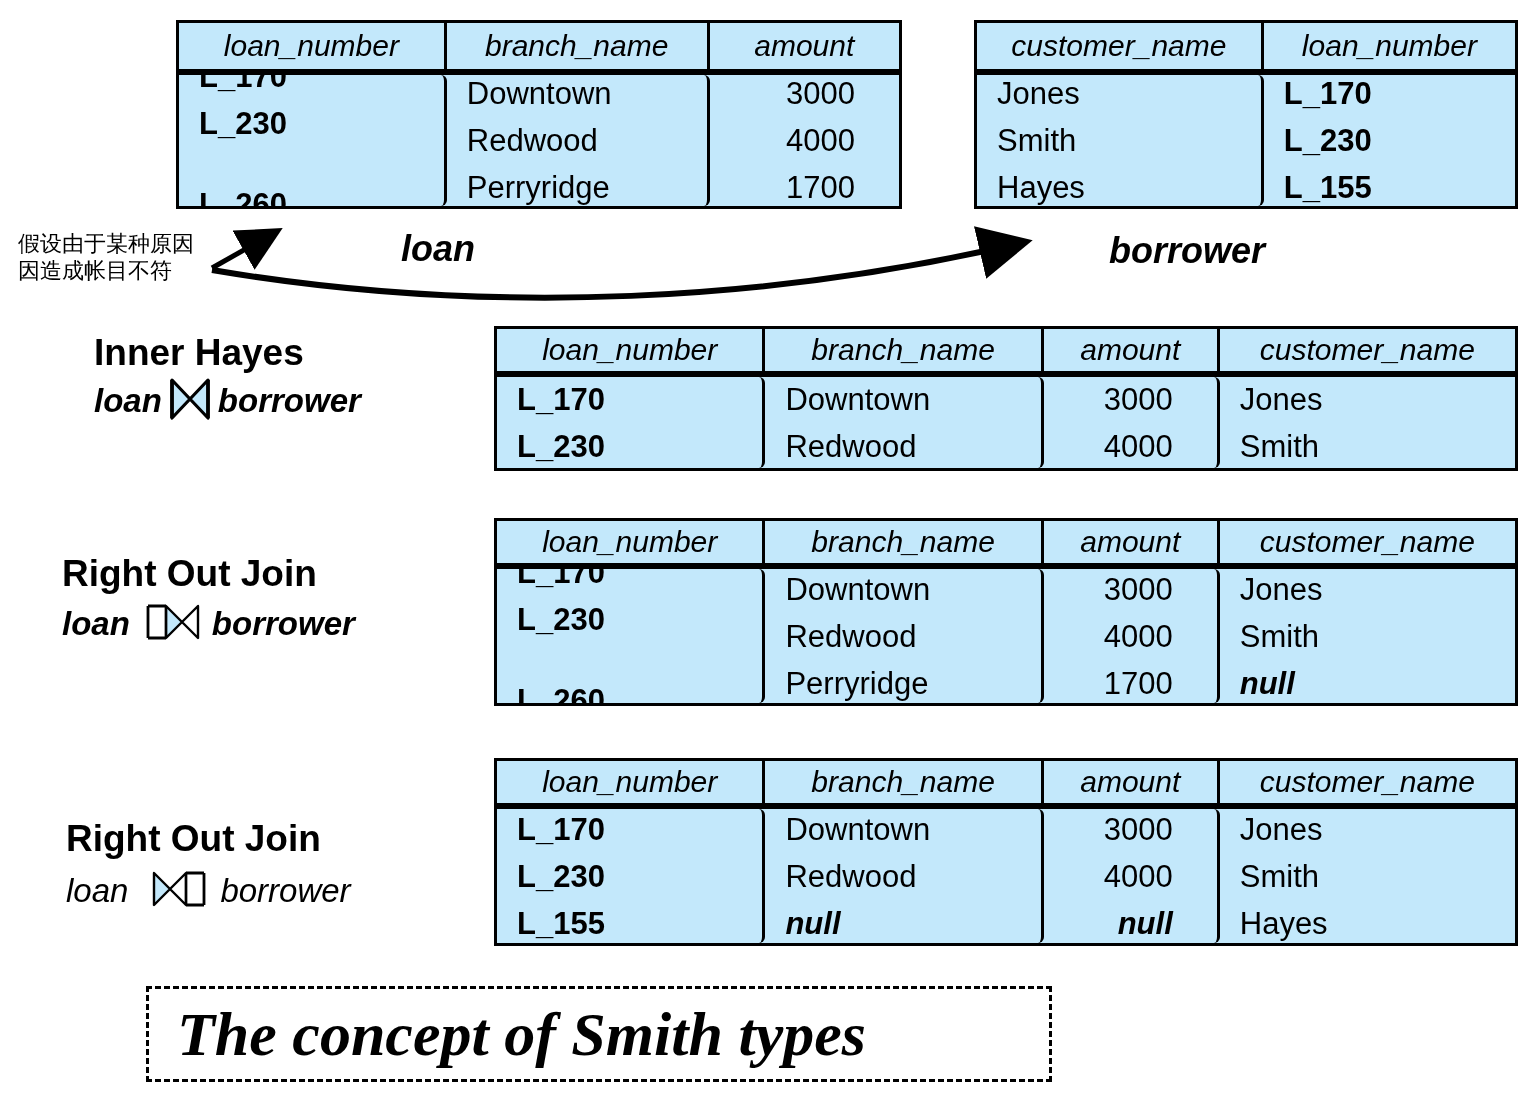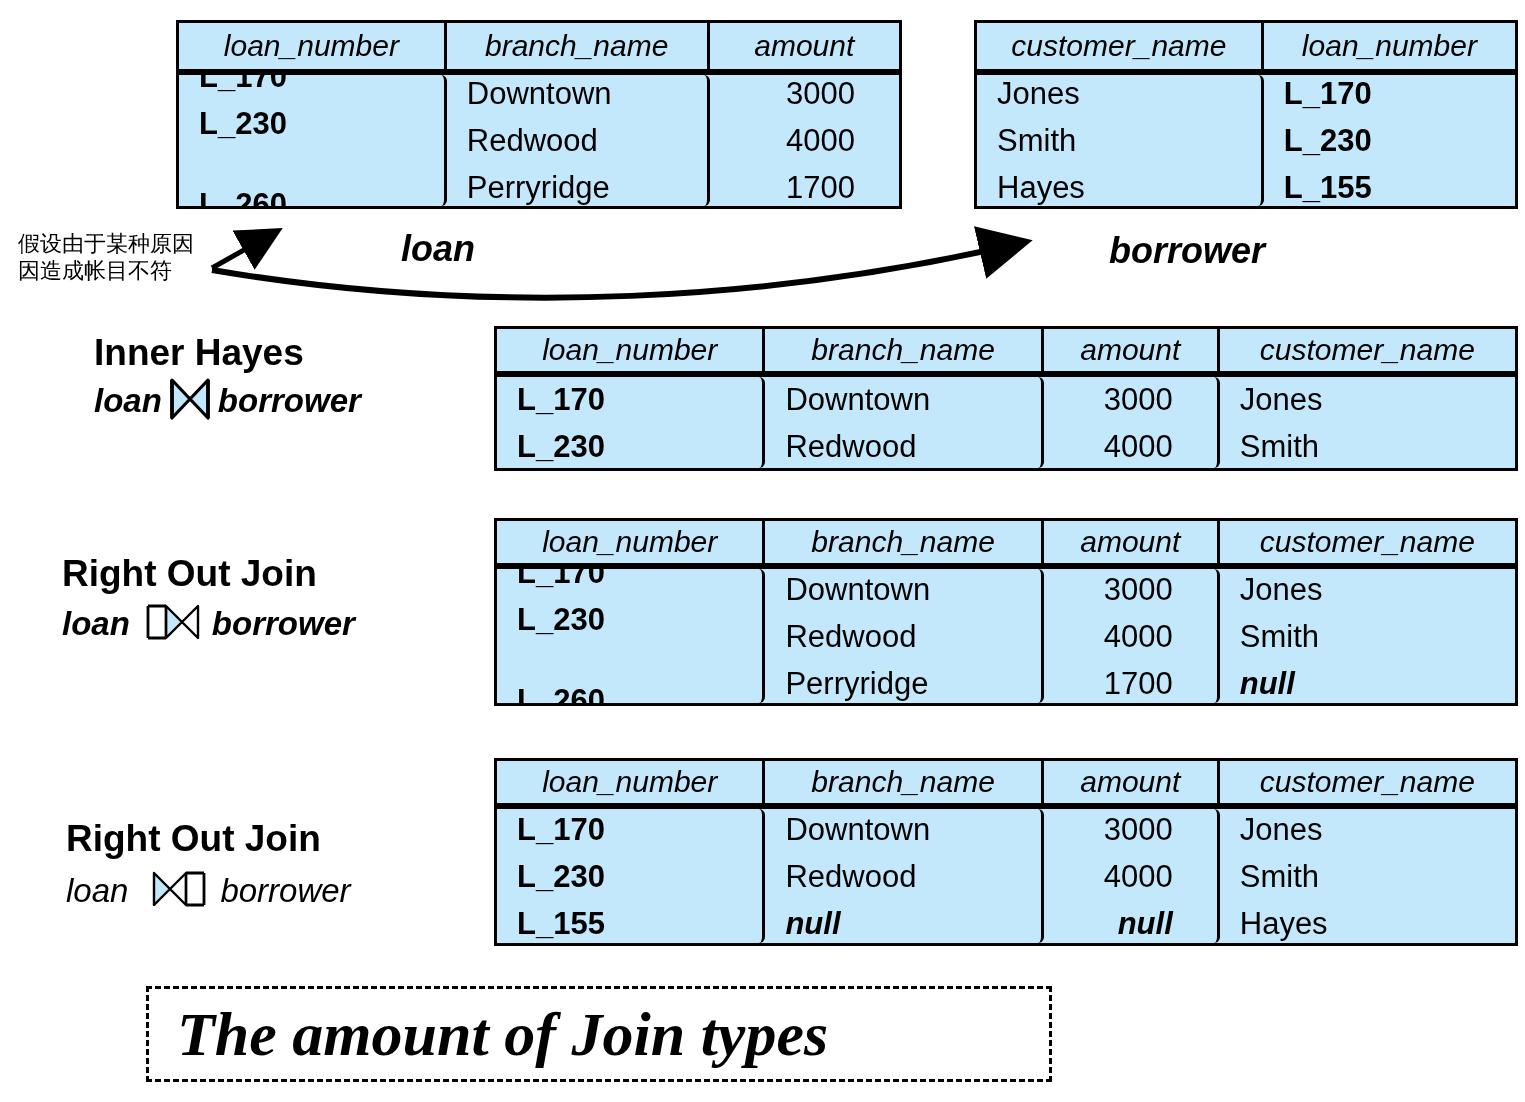--- a/index.html
+++ b/index.html
@@ -300,16 +300,16 @@
       </div>
       <div class="col" style="width:297px;">
         <div class="cell al">Jones</div>
         <div class="cell al">Smith</div>
         <div class="cell al">Hayes</div>
       </div>
     </div>
   </div>
 
   <div class="titlebox" style="left:130px;top:986px;width:906px;height:96px;">
-    <span class="titletext">The amount of Join types</span>
+    <span class="titletext">The concept of Smith types</span>
   </div>
 
 </div>
 
 </body></html>

